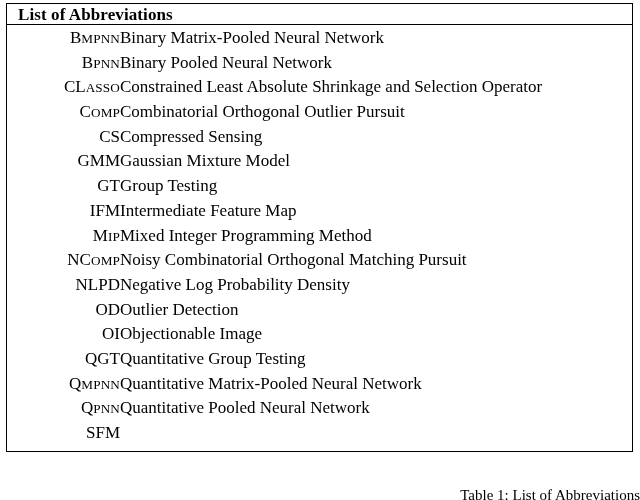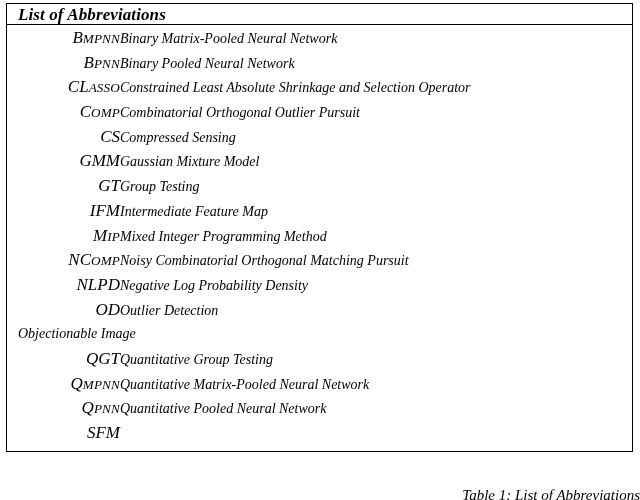--- a/index.html
+++ b/index.html
@@ -15,21 +15,20 @@
     color: #000000;
     position: relative;
   }
 
   #page {
     position: absolute;
     left: 0;
     top: 0;
     width: 640px;
     height: 500px;
-    font-style: italic;
   }
 
   
   #abbrev-table {
     position: absolute;
     left: 6px;
     top: 3px;
     width: 627px;
     border: 1.5px solid #000;
     box-sizing: border-box;
@@ -67,21 +66,21 @@
     box-sizing: border-box;
     white-space: nowrap;
   }
   .abbrev-term {
     width: 102px;
     flex: 0 0 102px;
     font-size: 17px;
     line-height: 20px;
   }
   .abbrev-def {
-    font-size: 14px;
+    font-size: 17px;
     line-height: 20px;
   }
 
   
   .cap {
     font-size: 17px;
   }
   .sc {
     font-size: 13.2px;
     letter-spacing: 0.15px;
@@ -155,20 +154,21 @@
         </div>
         <div class="abbrev-row">
           <div class="abbrev-term"><span class="cap">NLPD</span><span class="sc"></span></div>
           <div class="abbrev-def">Negative Log Probability Density</div>
         </div>
         <div class="abbrev-row">
           <div class="abbrev-term"><span class="cap">OD</span><span class="sc"></span></div>
           <div class="abbrev-def">Outlier Detection</div>
         </div>
         <div class="abbrev-row">
+          <div class="abbrev-term"><span class="cap">OI</span><span class="sc"></span></div>
           <div class="abbrev-def">Objectionable Image</div>
         </div>
         <div class="abbrev-row">
           <div class="abbrev-term"><span class="cap">QGT</span><span class="sc"></span></div>
           <div class="abbrev-def">Quantitative Group Testing</div>
         </div>
         <div class="abbrev-row">
           <div class="abbrev-term"><span class="cap">Q</span><span class="sc">MPNN</span></div>
           <div class="abbrev-def">Quantitative Matrix-Pooled Neural Network</div>
         </div>

